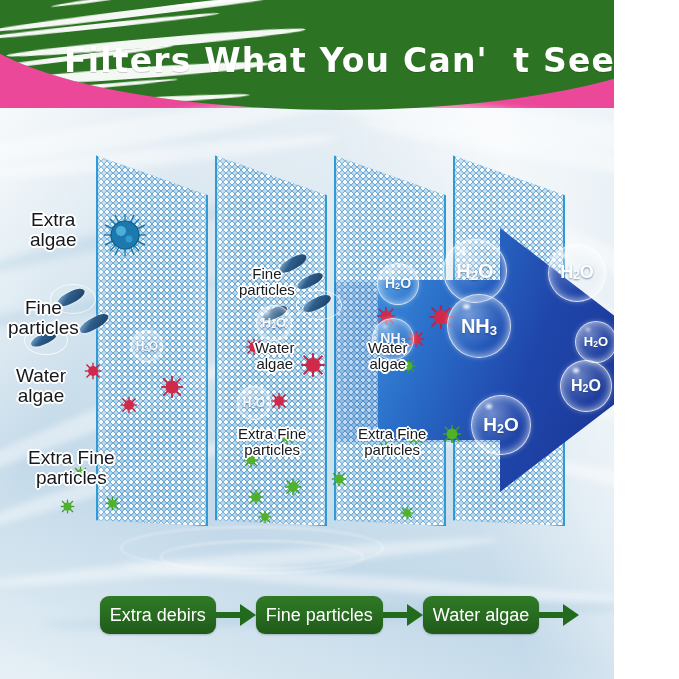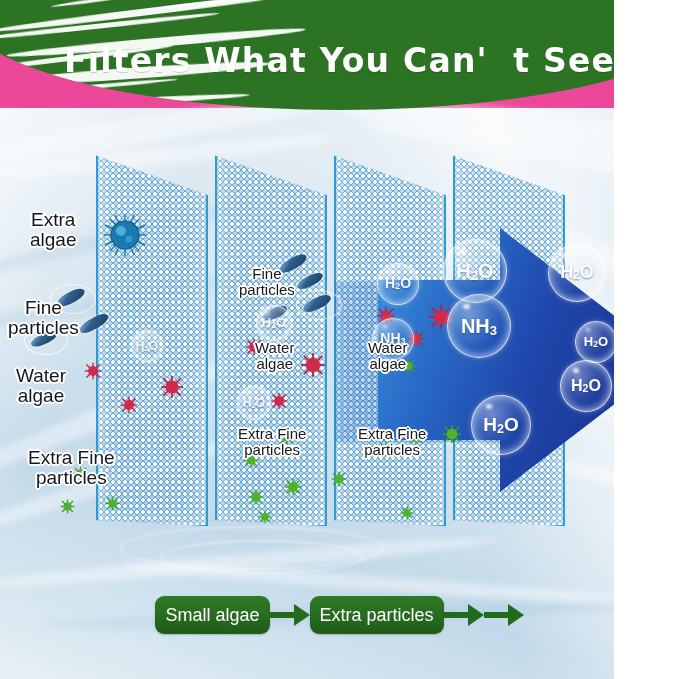--- a/index.html
+++ b/index.html
@@ -616,32 +616,35 @@
         <div>algae</div>
       </div>
       <div class="flabel" style="left: 358px; top: 426px; font-size: 15px;">
         <div>Extra Fine</div>
         <div>particles</div>
       </div>
     </div>
 
   <div class="legend" id="legend">
       <div class="chip">
-        <span>Small algae</span>
+        <span>Extra debirs</span>
       </div>
       <div class="arrowlink">
         <div class="bar"></div>
         <div class="head"></div>
       </div>
       <div class="chip">
-        <span>Extra particles</span>
+        <span>Fine particles</span>
       </div>
       <div class="arrowlink">
         <div class="bar"></div>
         <div class="head"></div>
       </div>
+      <div class="chip">
+        <span>Water algae</span>
+      </div>
       <div class="arrowlink">
         <div class="bar"></div>
         <div class="head"></div>
       </div>
     </div>
 
 </div>
 
 </body></html>

